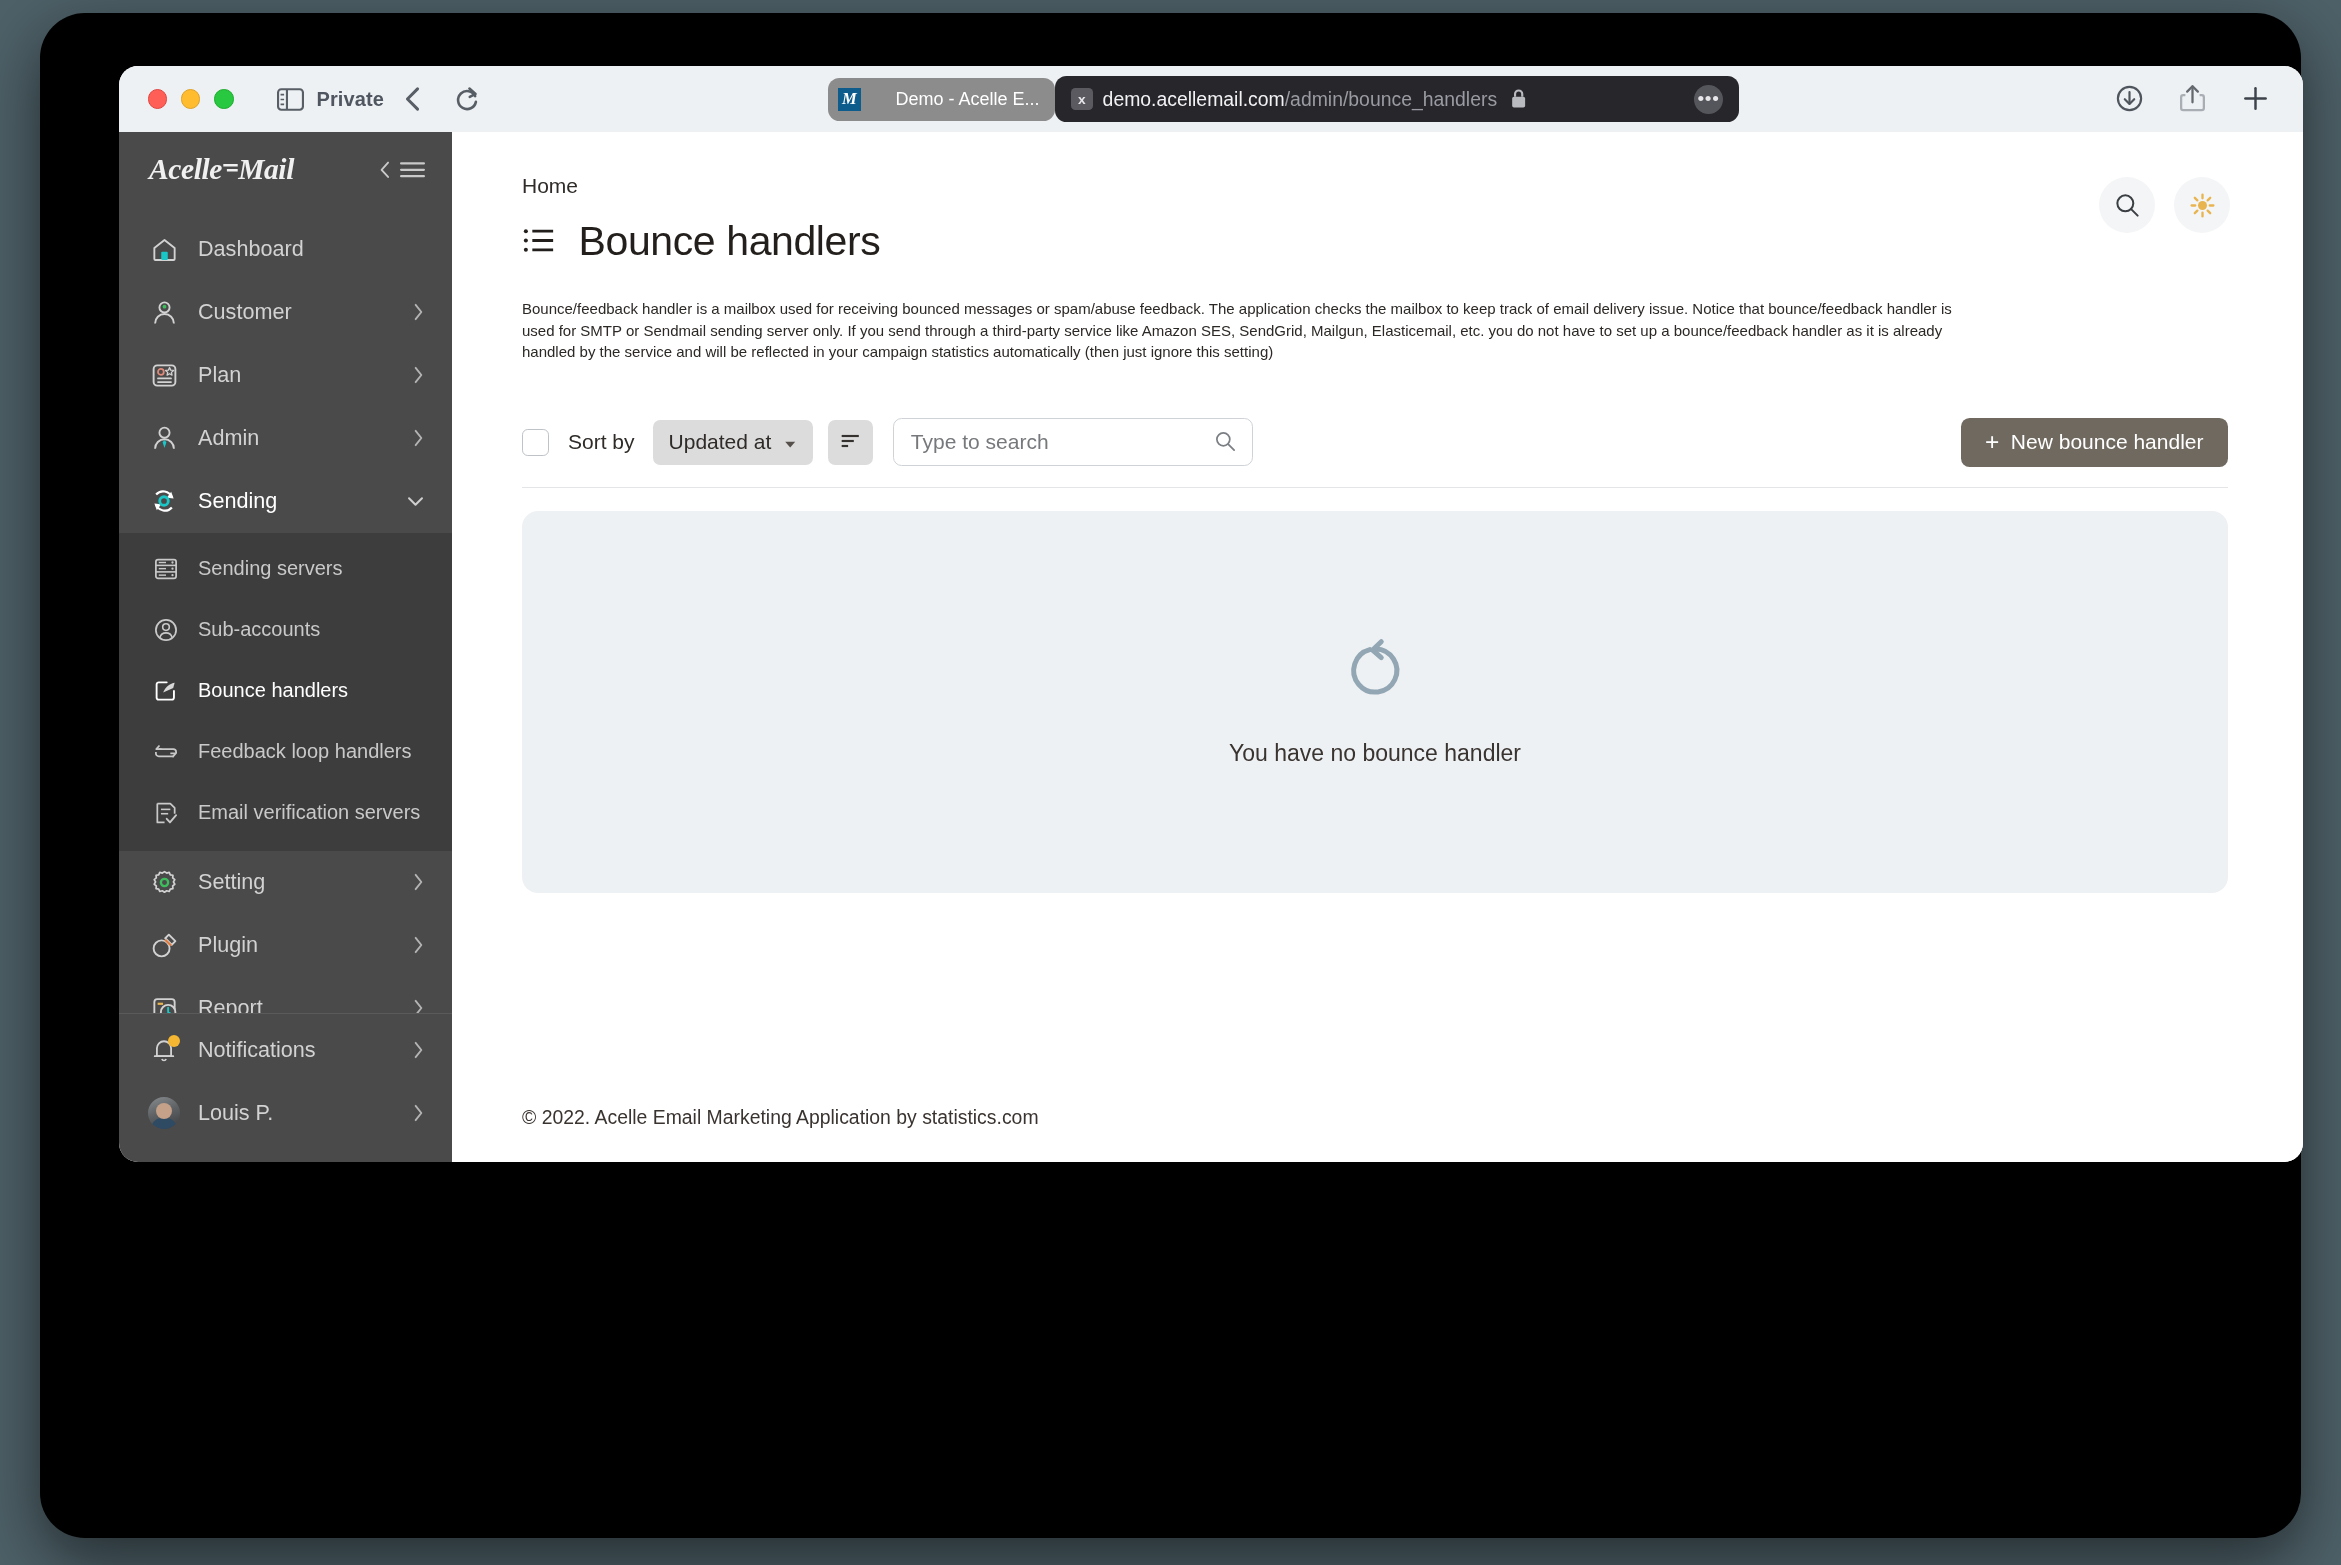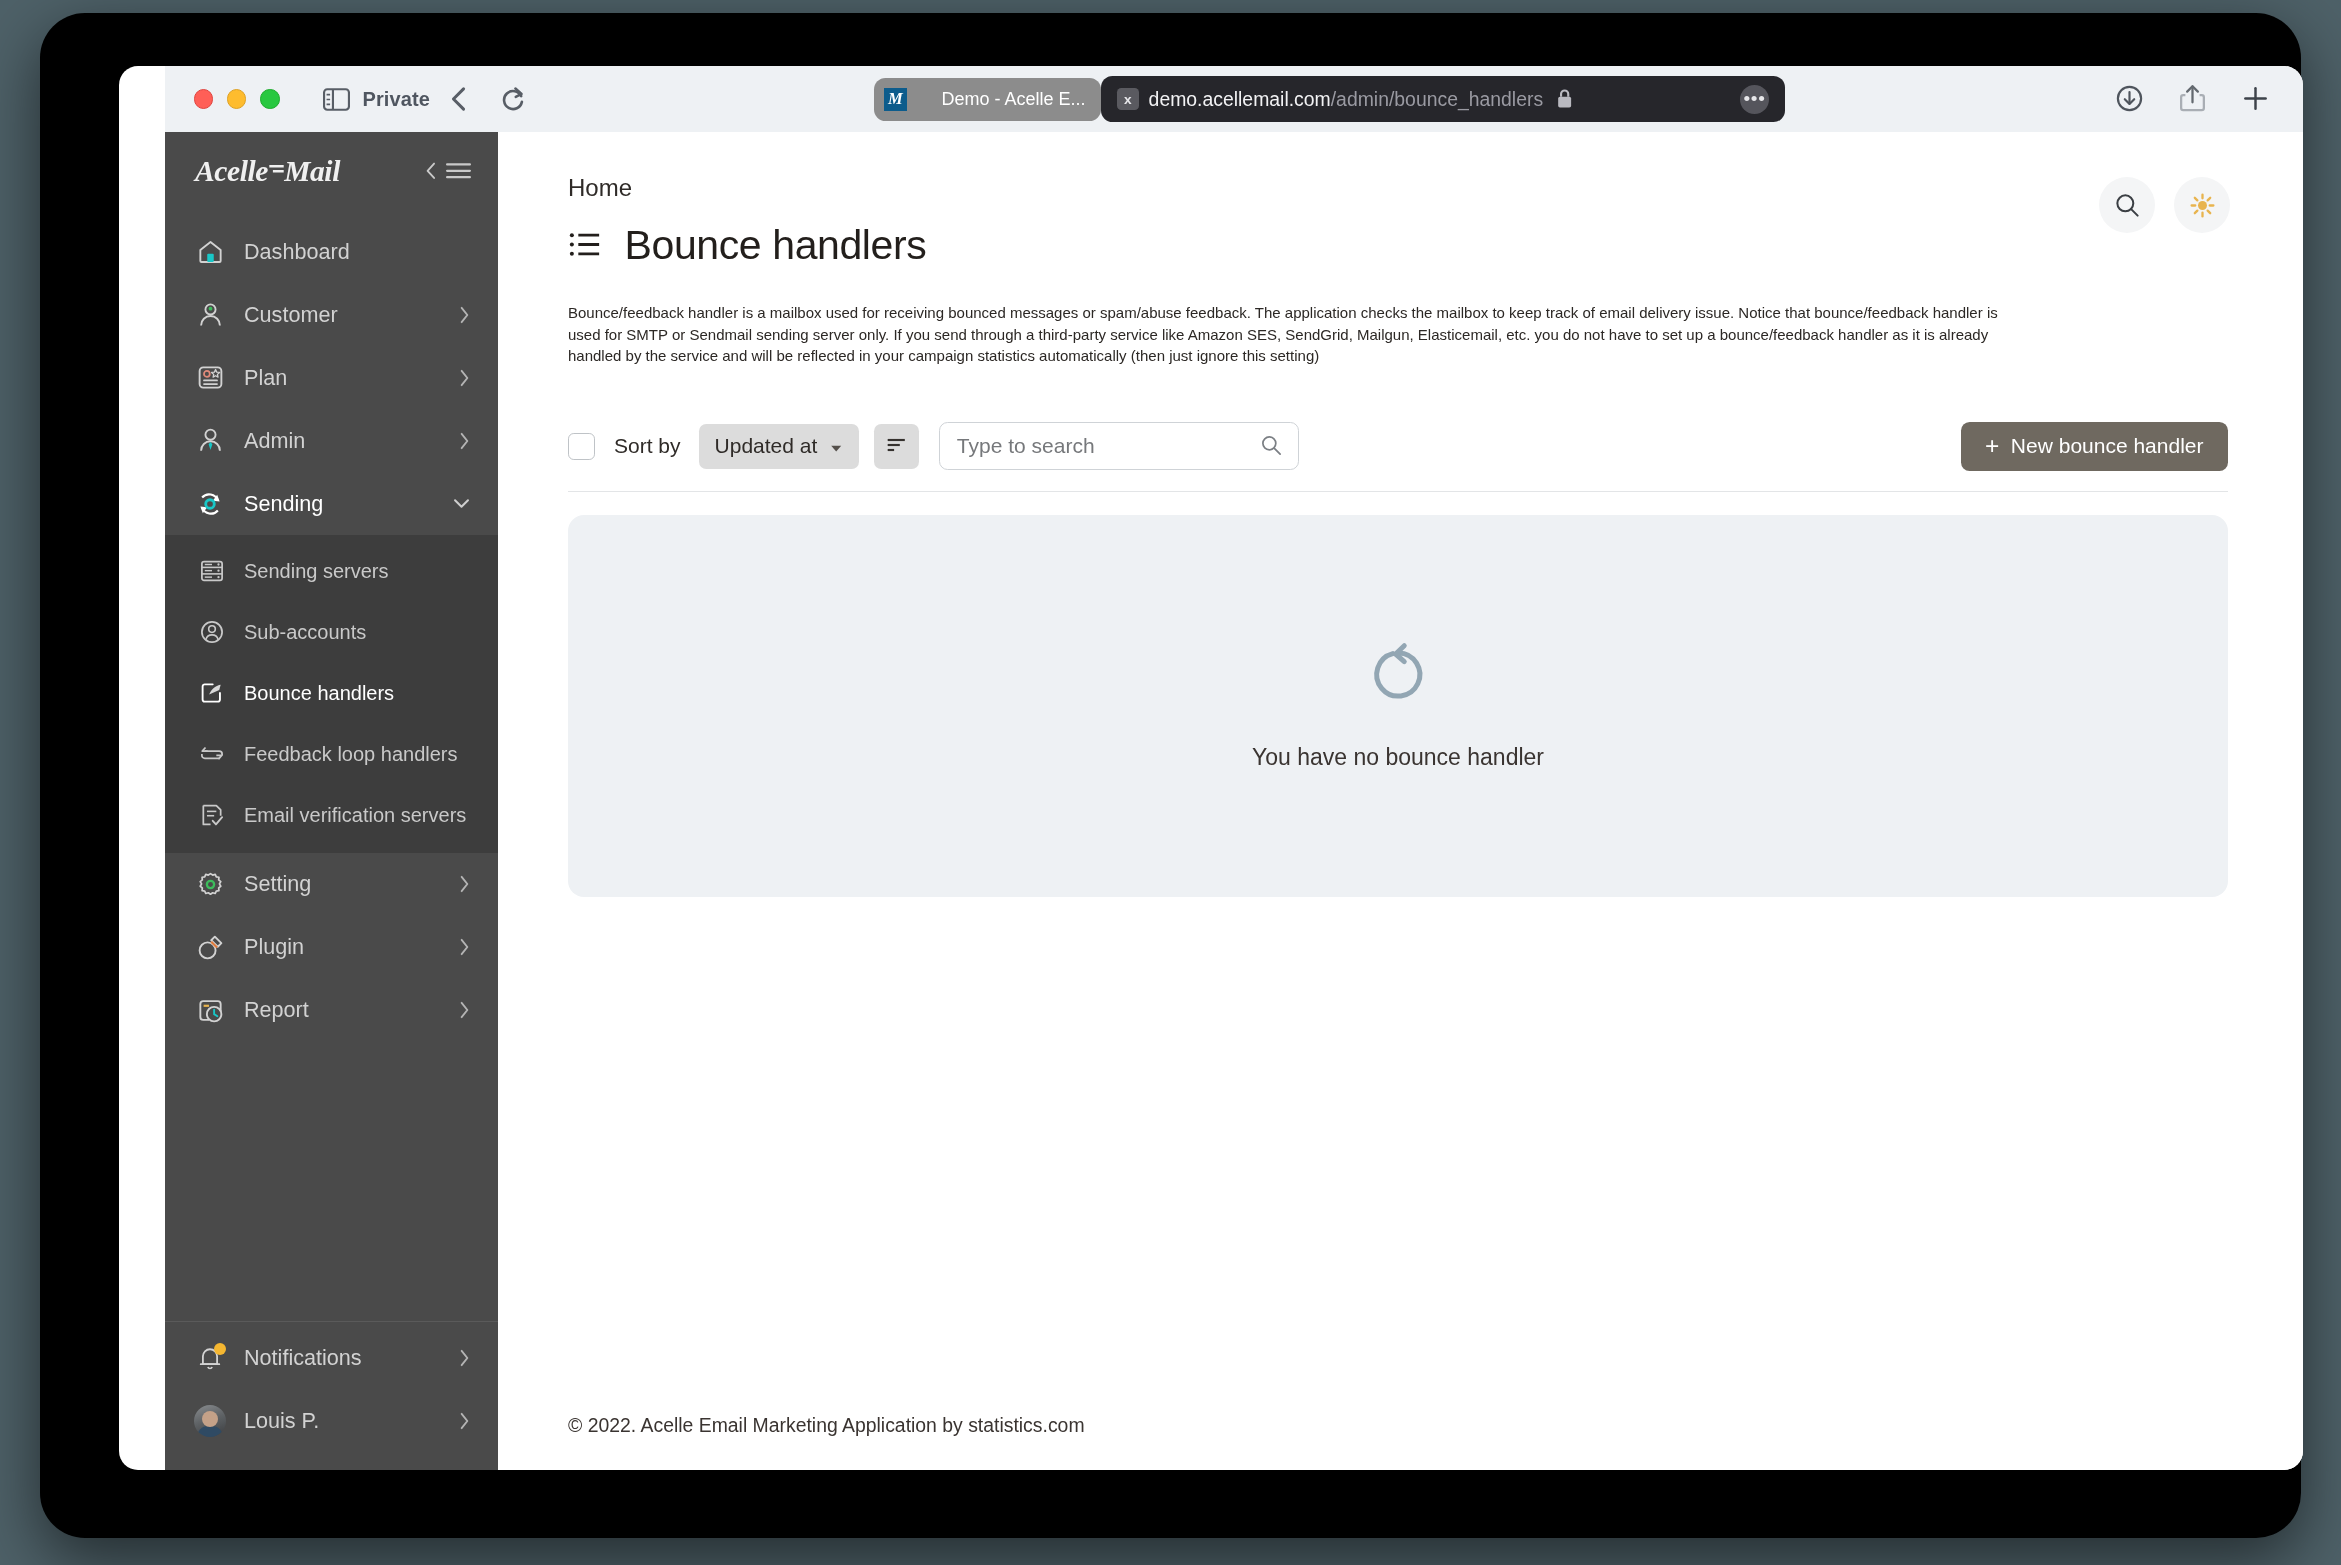--- a/index.html
+++ b/index.html
@@ -22,27 +22,26 @@
     position: absolute;
     left: 40px; top: 13px;
     width: 2261px; height: 1525px;
     background: #000;
     border-radius: 45px;
     box-shadow: 0 21.6px 65px rgba(0,0,0,0.55);
   }
   #screen {
     position: absolute;
     left: 79px; top: 53px;
-    width: 2184px; height: 1404px;
+    width: 2184px; height: 1096px;
     background: #ffffff;
     border-radius: 19px;
     overflow: hidden;
     display: flex;
     flex-direction: column;
-    padding-left: 46px;
   }
 
   
   .browser-bar {
     height: 66px;
     background: #eef1f4;
     display: flex;
     align-items: center;
     padding: 0 29px;
     flex: 0 0 auto;
@@ -216,21 +215,21 @@
   .main {
     flex: 1 1 auto;
     background: #ffffff;
     position: relative;
     display: flex;
     flex-direction: column;
     min-width: 0;
   }
   .main-inner { padding: 42px 75px 0 70px; flex: 1 1 auto; }
 
-  .breadcrumb { font-size: 24px; color: #2f2b28; margin-bottom: 20px; }
+  .breadcrumb { font-size: 21px; color: #2f2b28; margin-bottom: 20px; }
 
   .page-title-row { display: flex; align-items: center; gap: 21.6px; margin-bottom: 33px; }
   .page-title {
     font-size: 41px; color: #231f1c; letter-spacing: -0.4px;
     font-weight: 400;
   }
 
   .header-actions {
     position: absolute; right: 73px; top: 45px;
     display: flex; gap: 19px;

